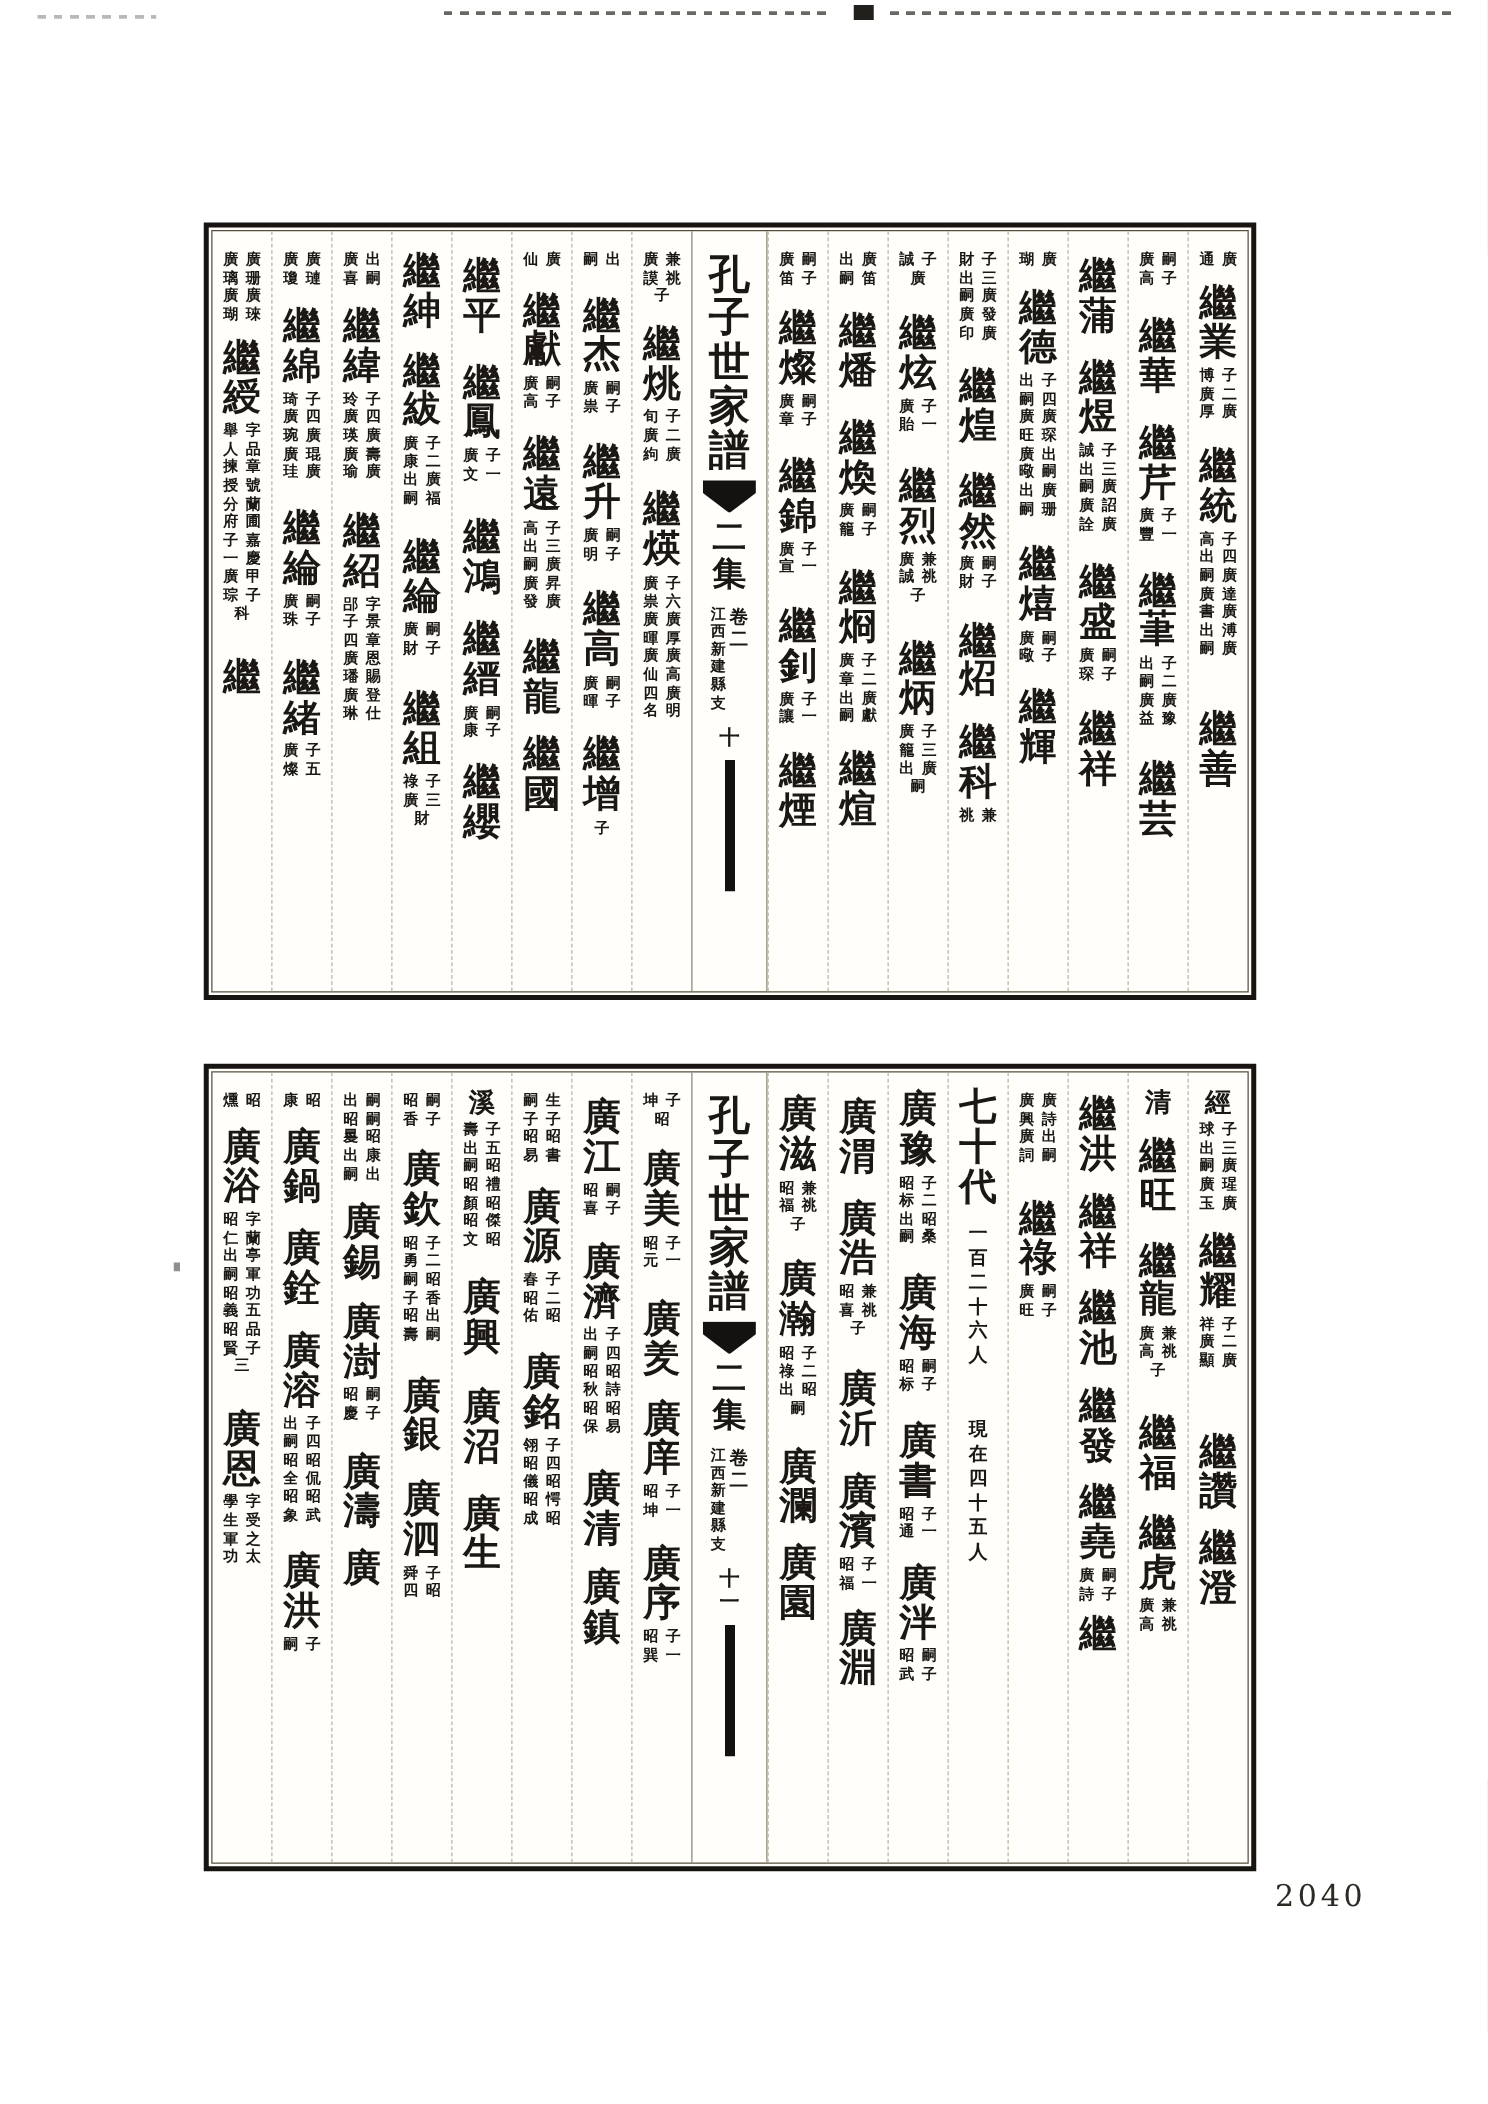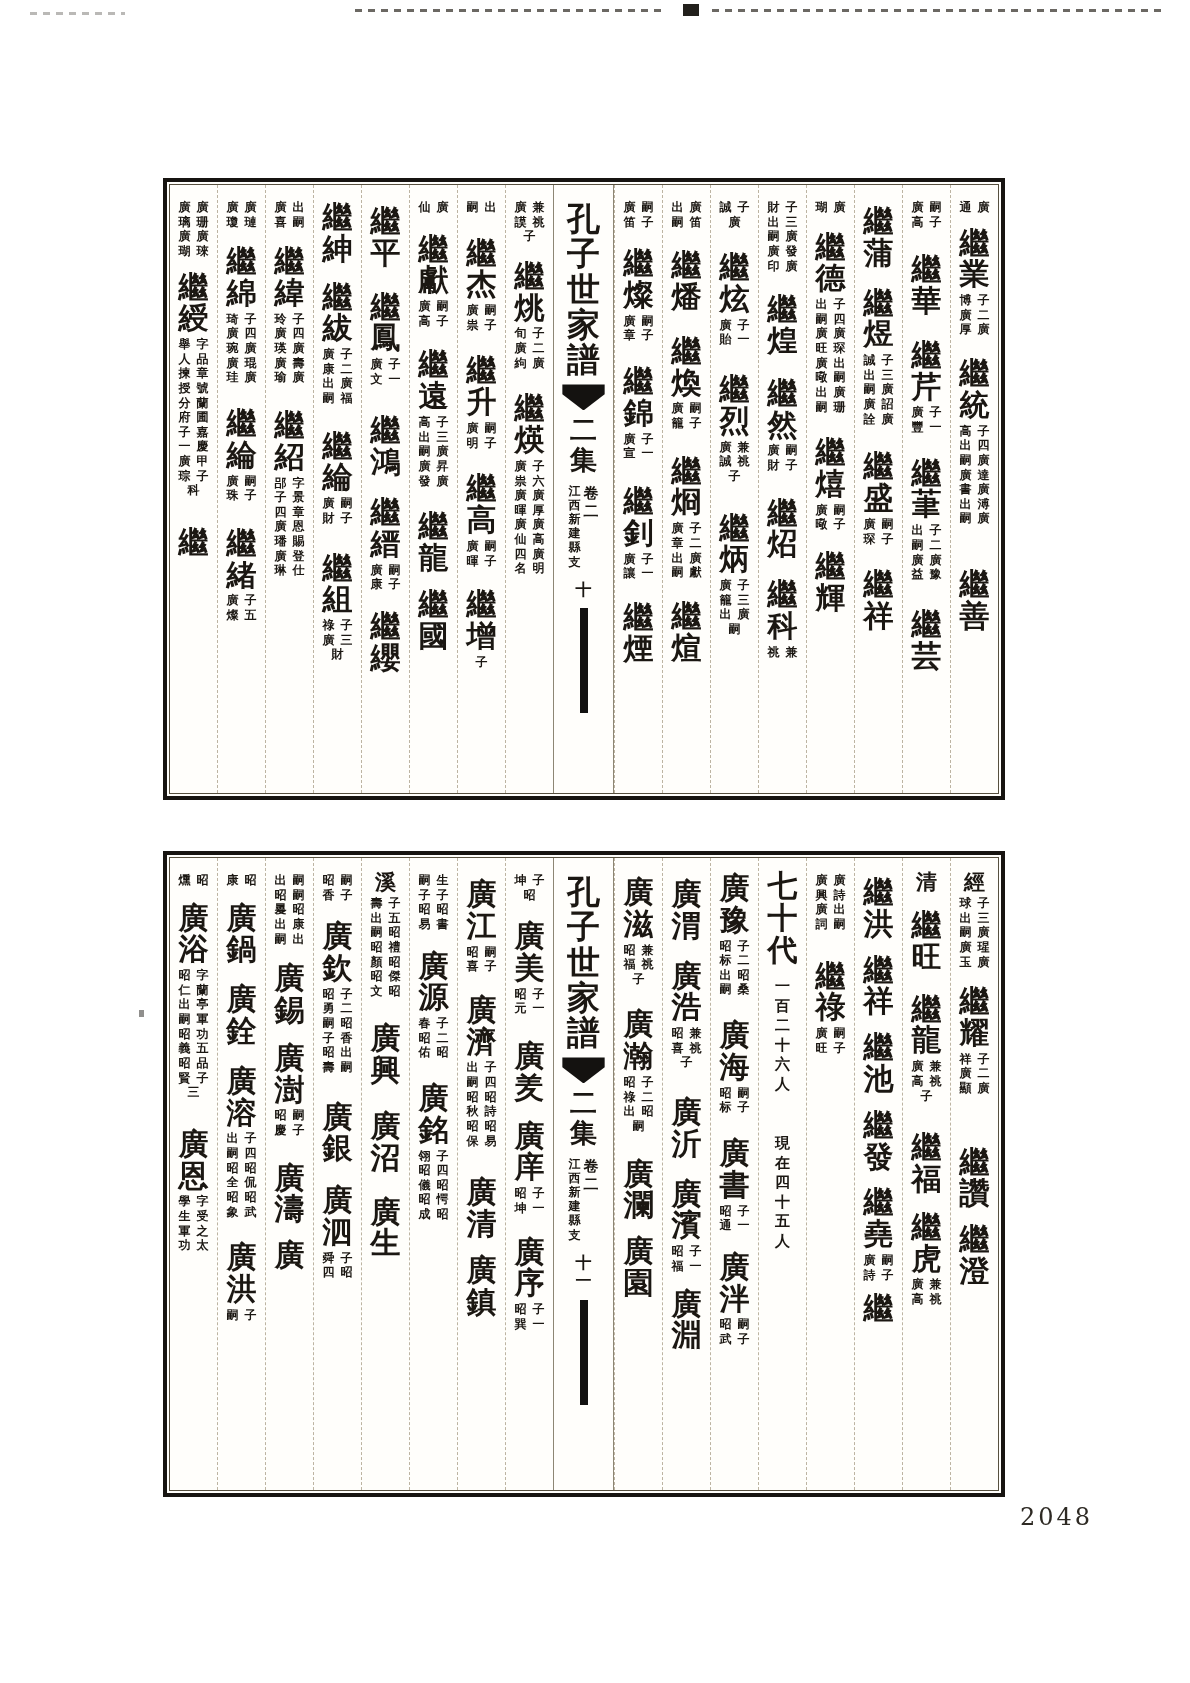--- a/index.html
+++ b/index.html
@@ -1994,14 +1994,14 @@
           </div>
           <div class="spacer" style="height: 14px;"></div>
           <div class="bname">
             <span>繼</span>
             <span>澄</span>
           </div>
         </div>
       </div>
   </div>
 
-  <div class="page-number">2048</div>
+  <div class="page-number">2040</div>
 </div>
 
 </body></html>

